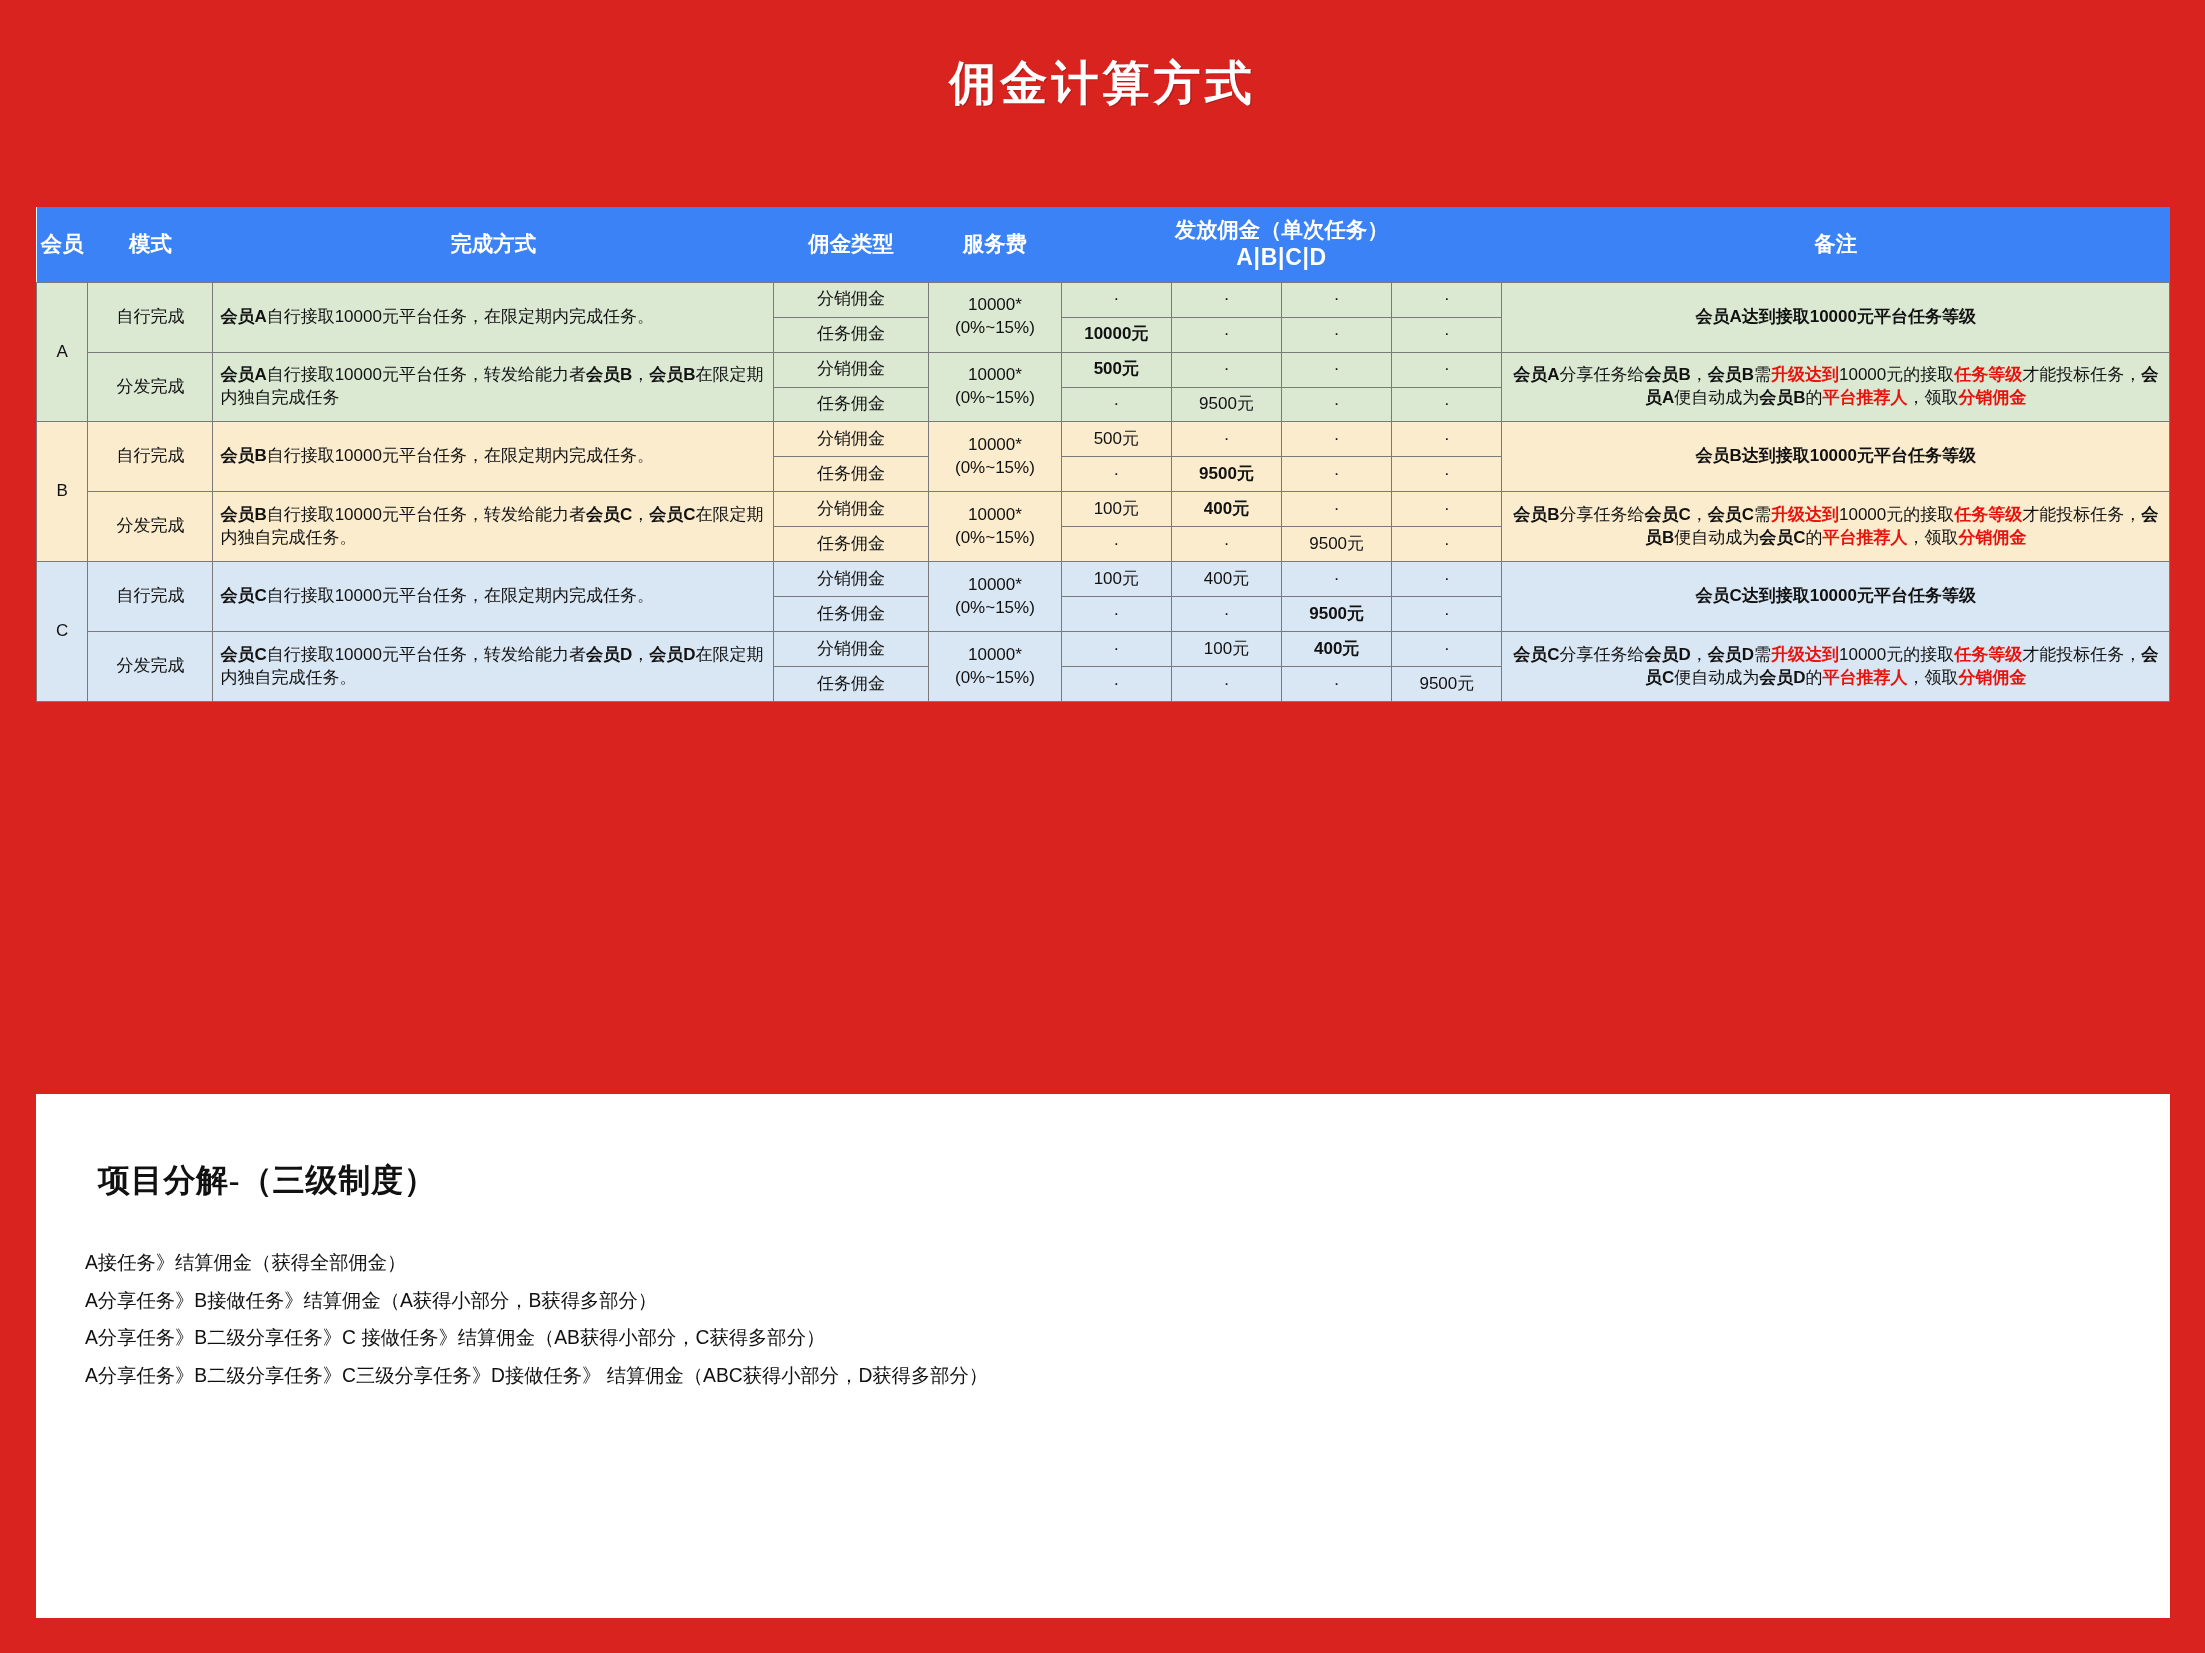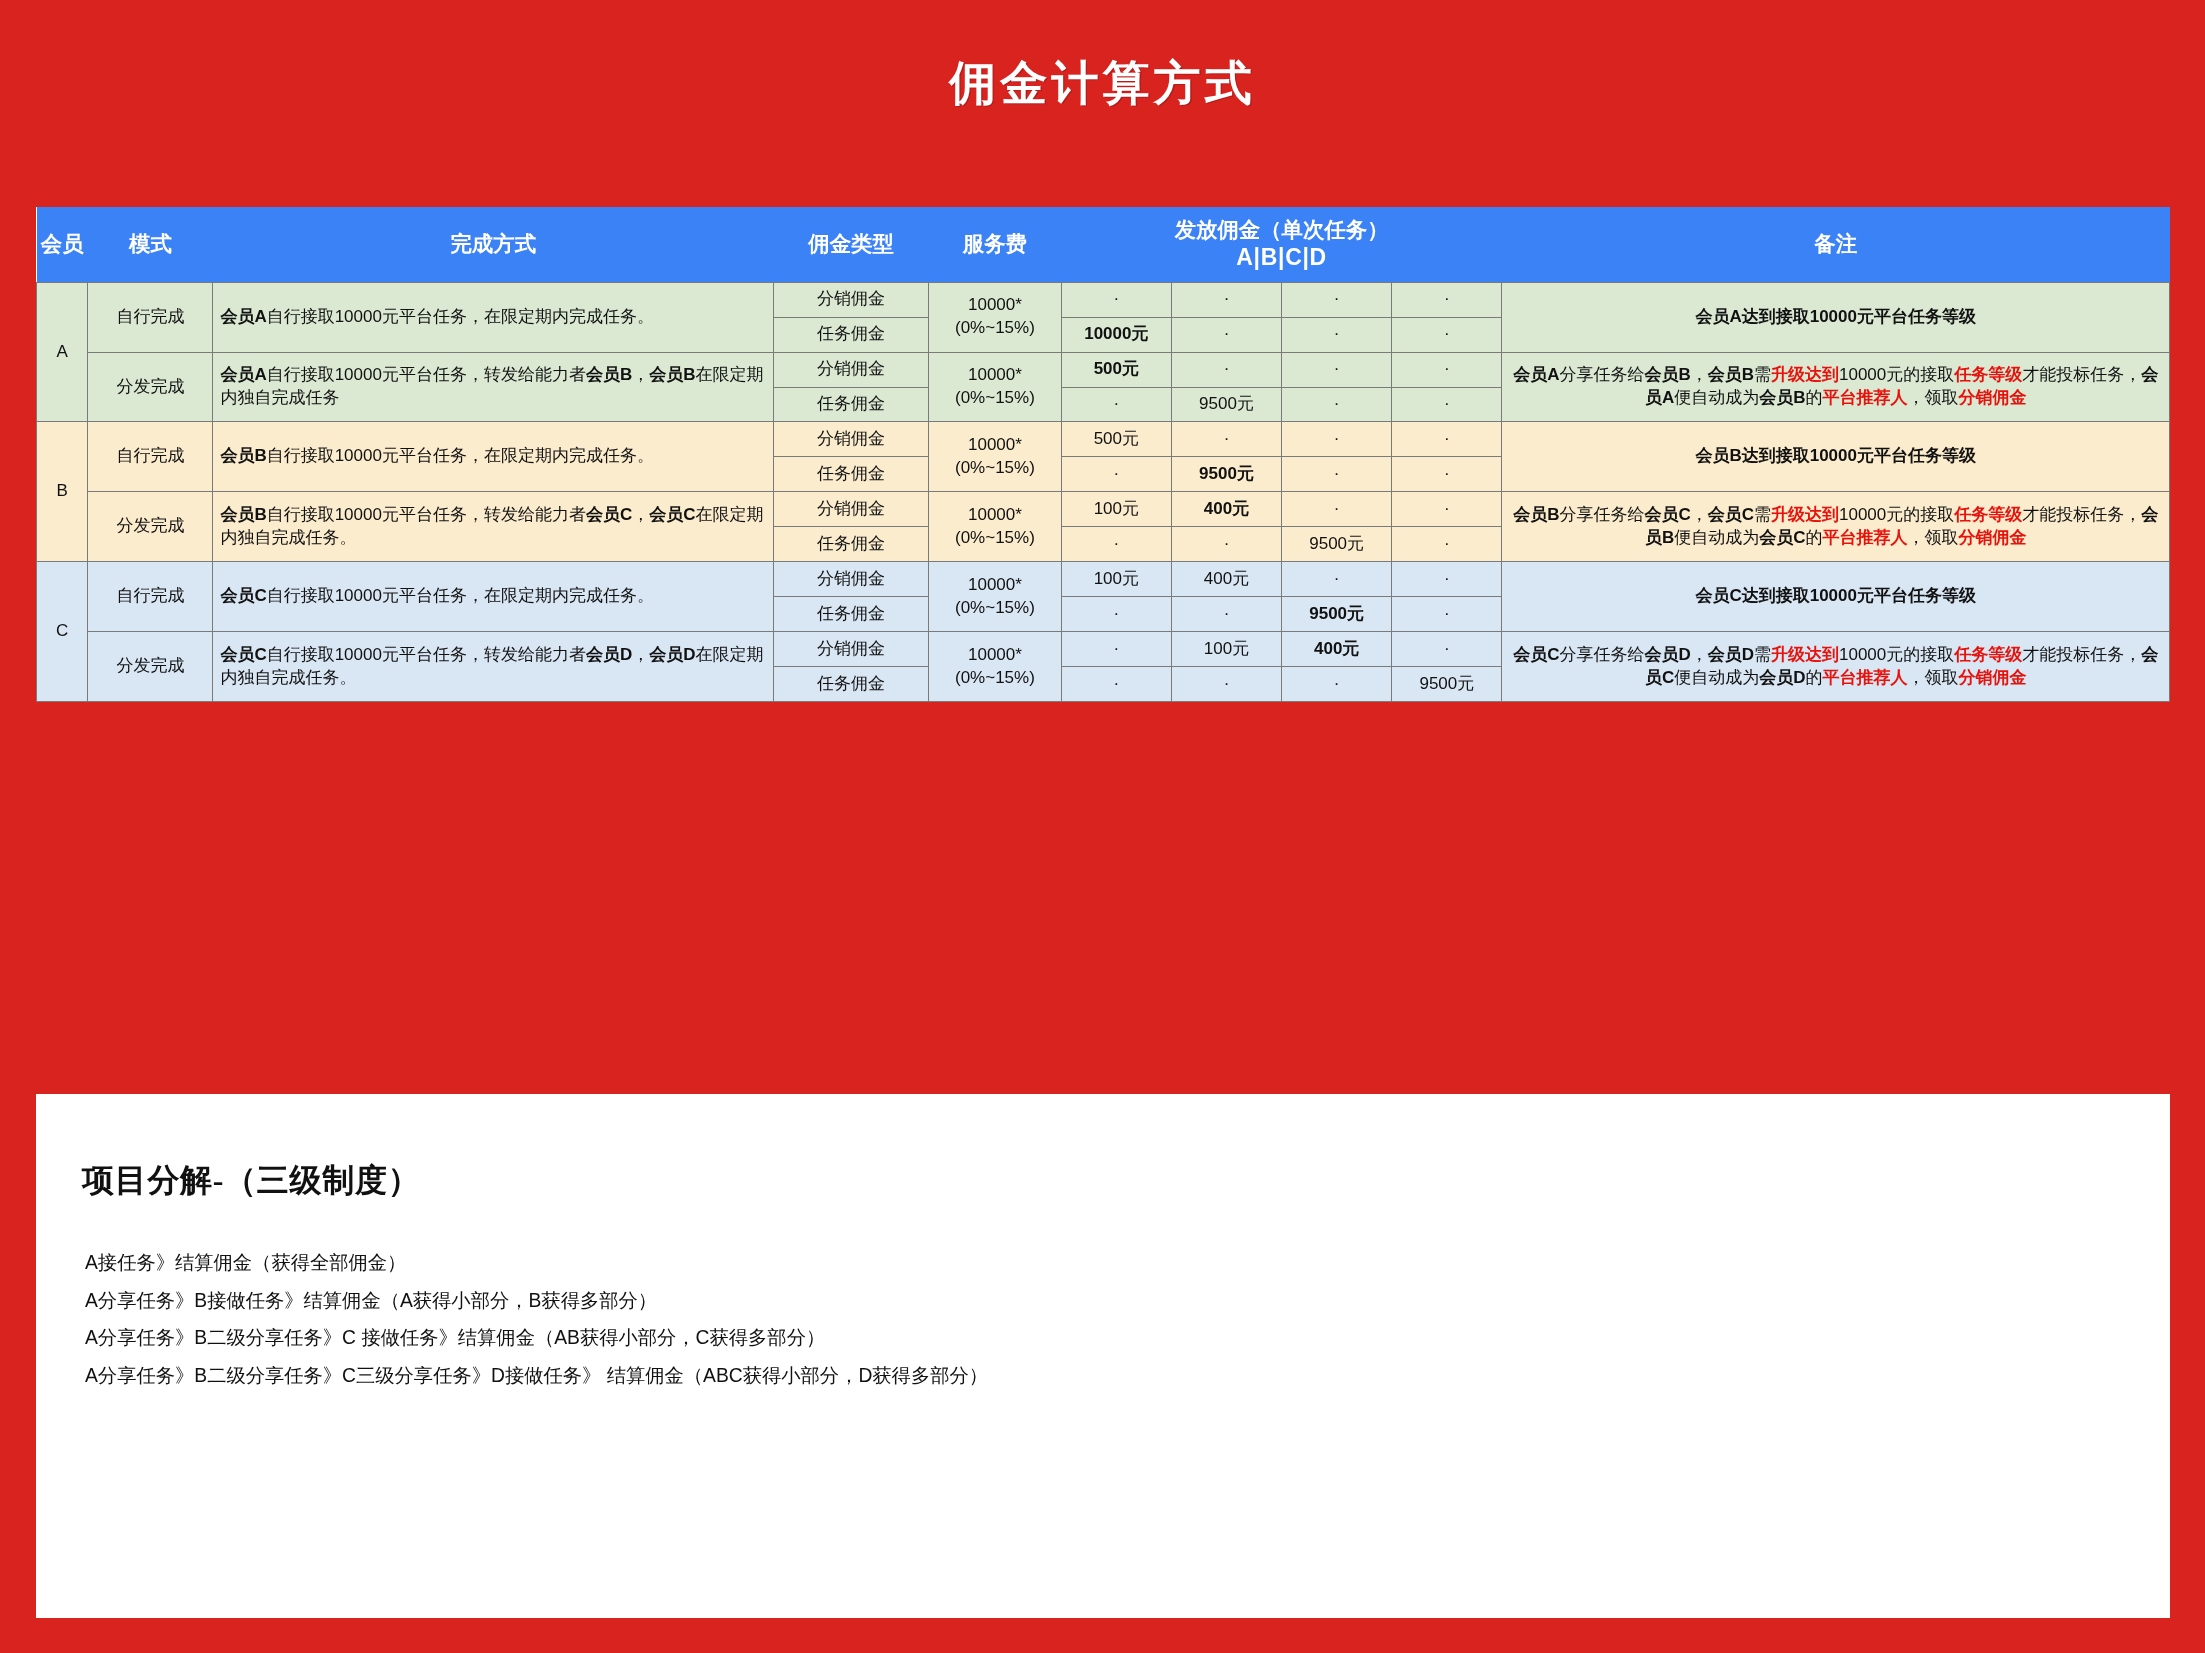--- a/index.html
+++ b/index.html
@@ -86,21 +86,21 @@
     top: 1094px;
     width: 2134px;
     height: 524px;
     background: #ffffff;
   }
   .sect-title {
     font-family: "Liberation Serif", "DejaVu Serif", serif;
     font-size: 32px;
     font-weight: bold;
     color: #111111;
-    padding: 65px 0 0 46px;
+    padding: 65px 0 0 62px;
     letter-spacing: 0.7px;
   }
   .lines {
     padding: 41px 0 0 49px;
     font-size: 19.3px;
     color: #111111;
     line-height: 1.95;
   }
 </style>
 </head>

